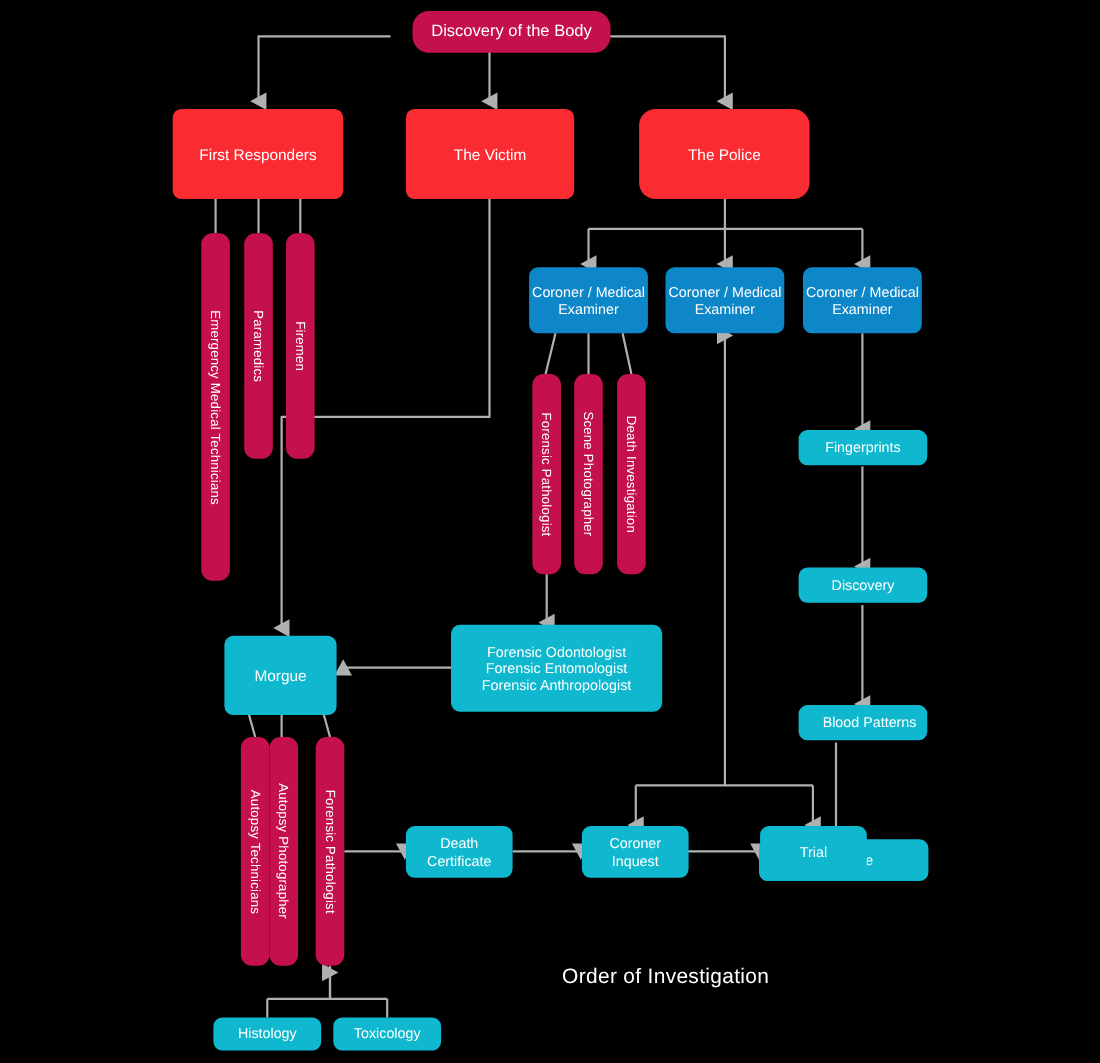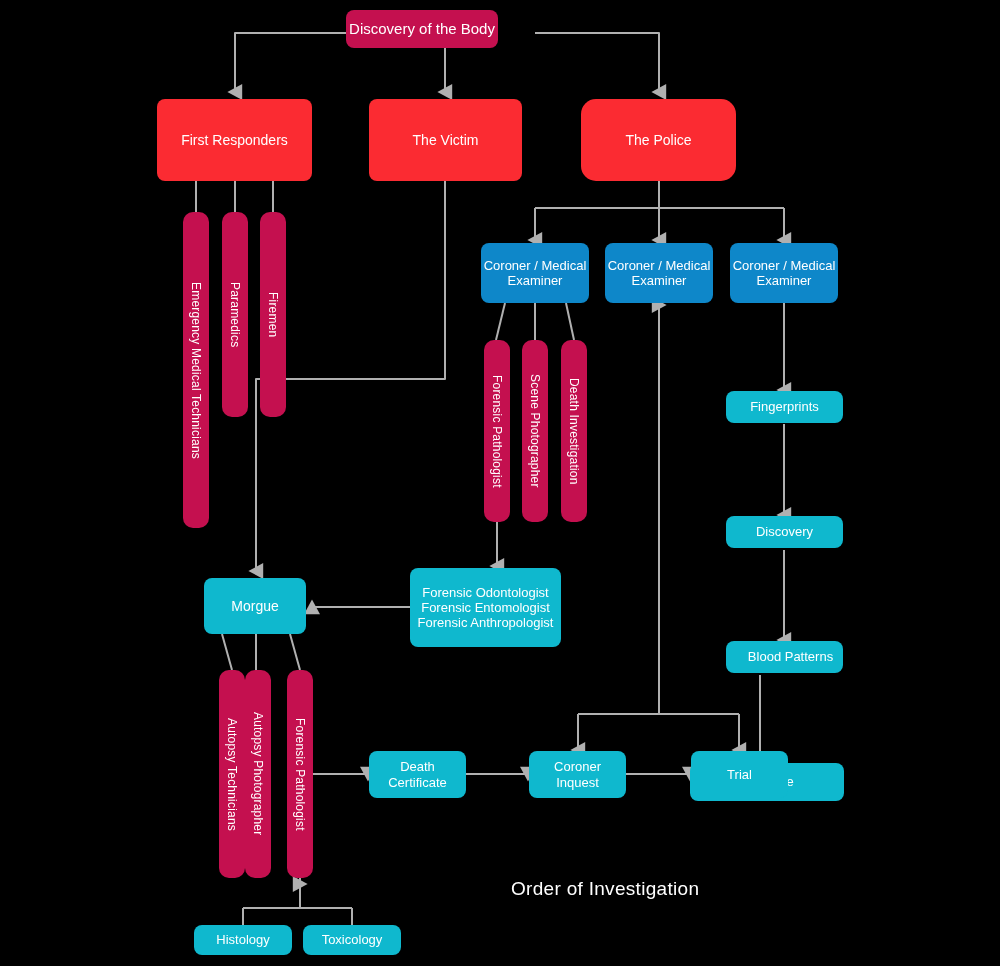--- a/index.html
+++ b/index.html
@@ -83,21 +83,21 @@
       <path d="M739,714 L739,750" marker-end="url(#ah)"></path>
 
       <path d="M300,878 L300,908"></path>
       <path d="M243,908 L352,908"></path>
       <path d="M243,908 L243,925"></path>
       <path d="M352,908 L352,925"></path>
       <path d="M300,908 L300,884" marker-end="url(#ah)"></path>
     </g>
   </svg>
 
-  <div class="node crimson f15" style="left:346px;top:10px;width:152px;height:38px;">
+  <div class="node crimson f15" style="left:375px;top:10px;width:180px;height:38px;border-radius:15px;">
     <span>Discovery of the Body</span>
   </div>
 
   <div class="node red f14" style="left:157px;top:99px;width:155px;height:82px;">
     <span>First Responders</span>
   </div>
 
   <div class="node red f14" style="left:369px;top:99px;width:153px;height:82px;">
     <span>The Victim</span>
   </div>
@@ -139,25 +139,25 @@
   <div class="node cyan f13" style="left:726px;top:391px;width:117px;height:32px;">
     <span>Fingerprints</span>
   </div>
   <div class="node cyan f13" style="left:726px;top:516px;width:117px;height:32px;">
     <span>Discovery</span>
   </div>
   <div class="node cyan f13" style="left:726px;top:641px;width:117px;height:32px;padding-left:12px;">
     <span>Blood Patterns</span>
   </div>
 
-  <div class="node cyan f14" style="left:204px;top:578px;width:102px;height:56px;">
+  <div class="node cyan f14" style="left:204px;top:578px;width:102px;height:72px;">
     <span>Morgue</span>
   </div>
 
-  <div class="node cyan f13" style="left:410px;top:568px;width:151px;height:79px;flex-direction:column;">
+  <div class="node cyan f13" style="left:410px;top:568px;width:192px;height:79px;flex-direction:column;">
     <span>Forensic Odontologist</span>
     <span>Forensic Entomologist</span>
     <span>Forensic Anthropologist</span>
   </div>
 
   <div class="node crimson vbar f12" style="left:219px;top:670px;width:26px;height:208px;">
     <span>Autopsy Technicians</span>
   </div>
   <div class="node crimson vbar f12" style="left:245px;top:670px;width:26px;height:208px;">
     <span>Autopsy Photographer</span>

